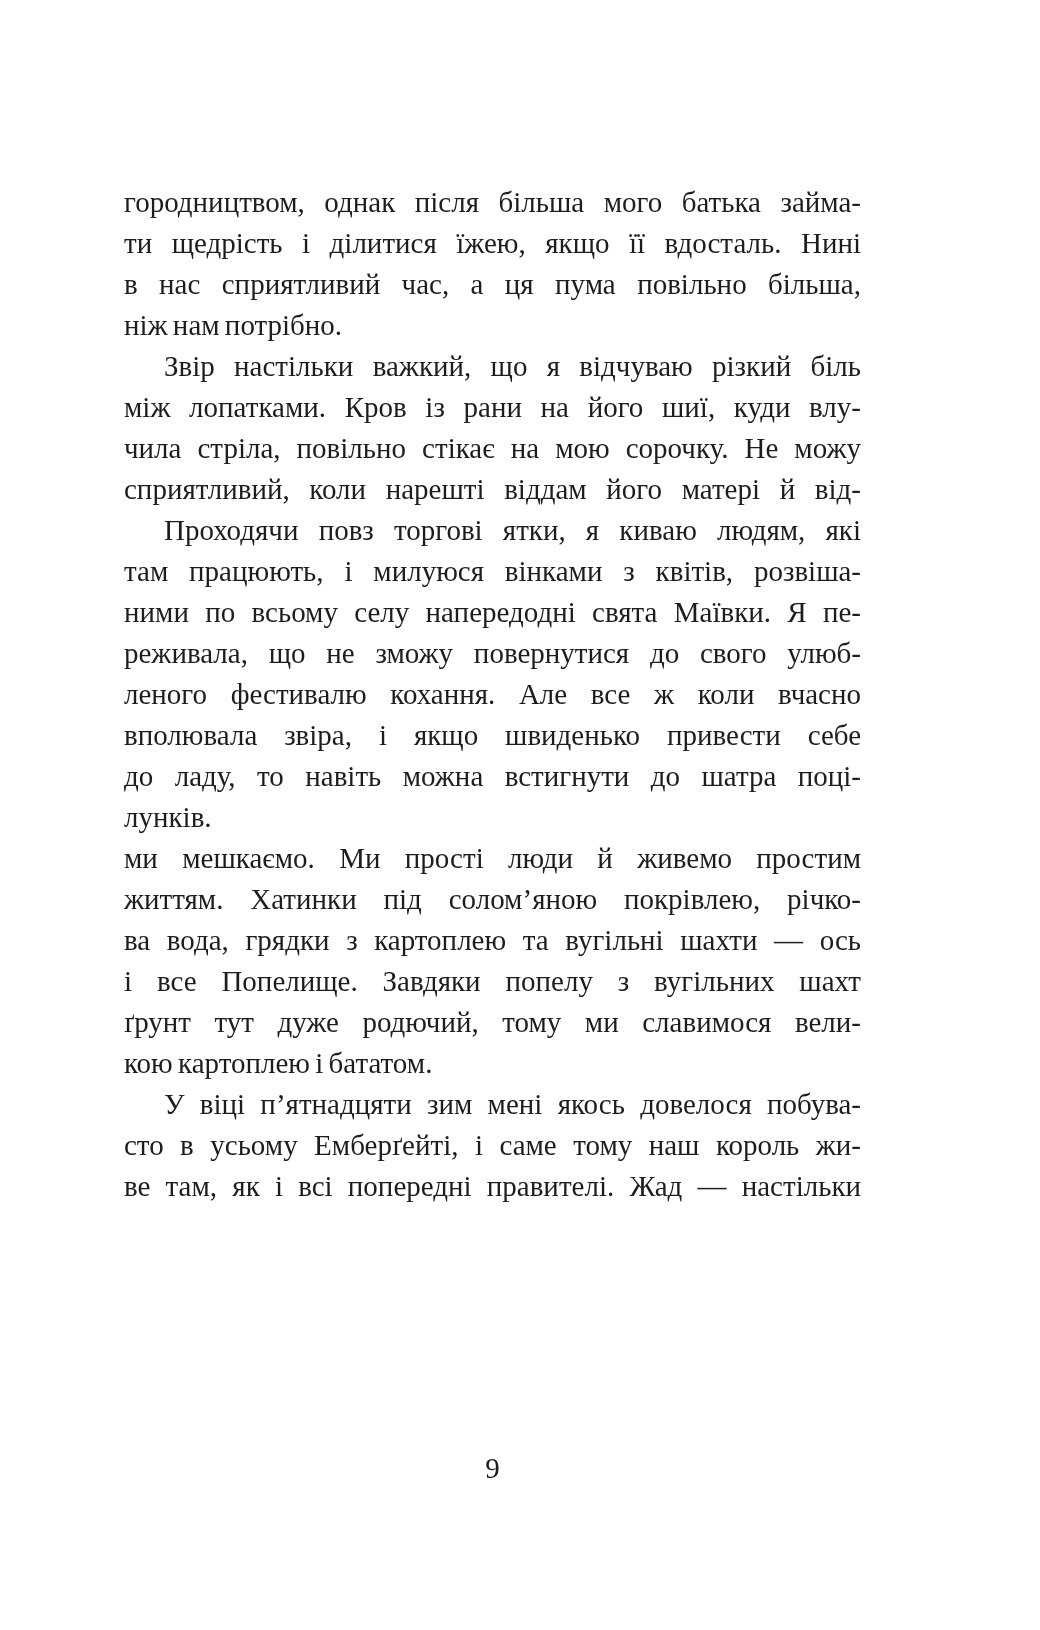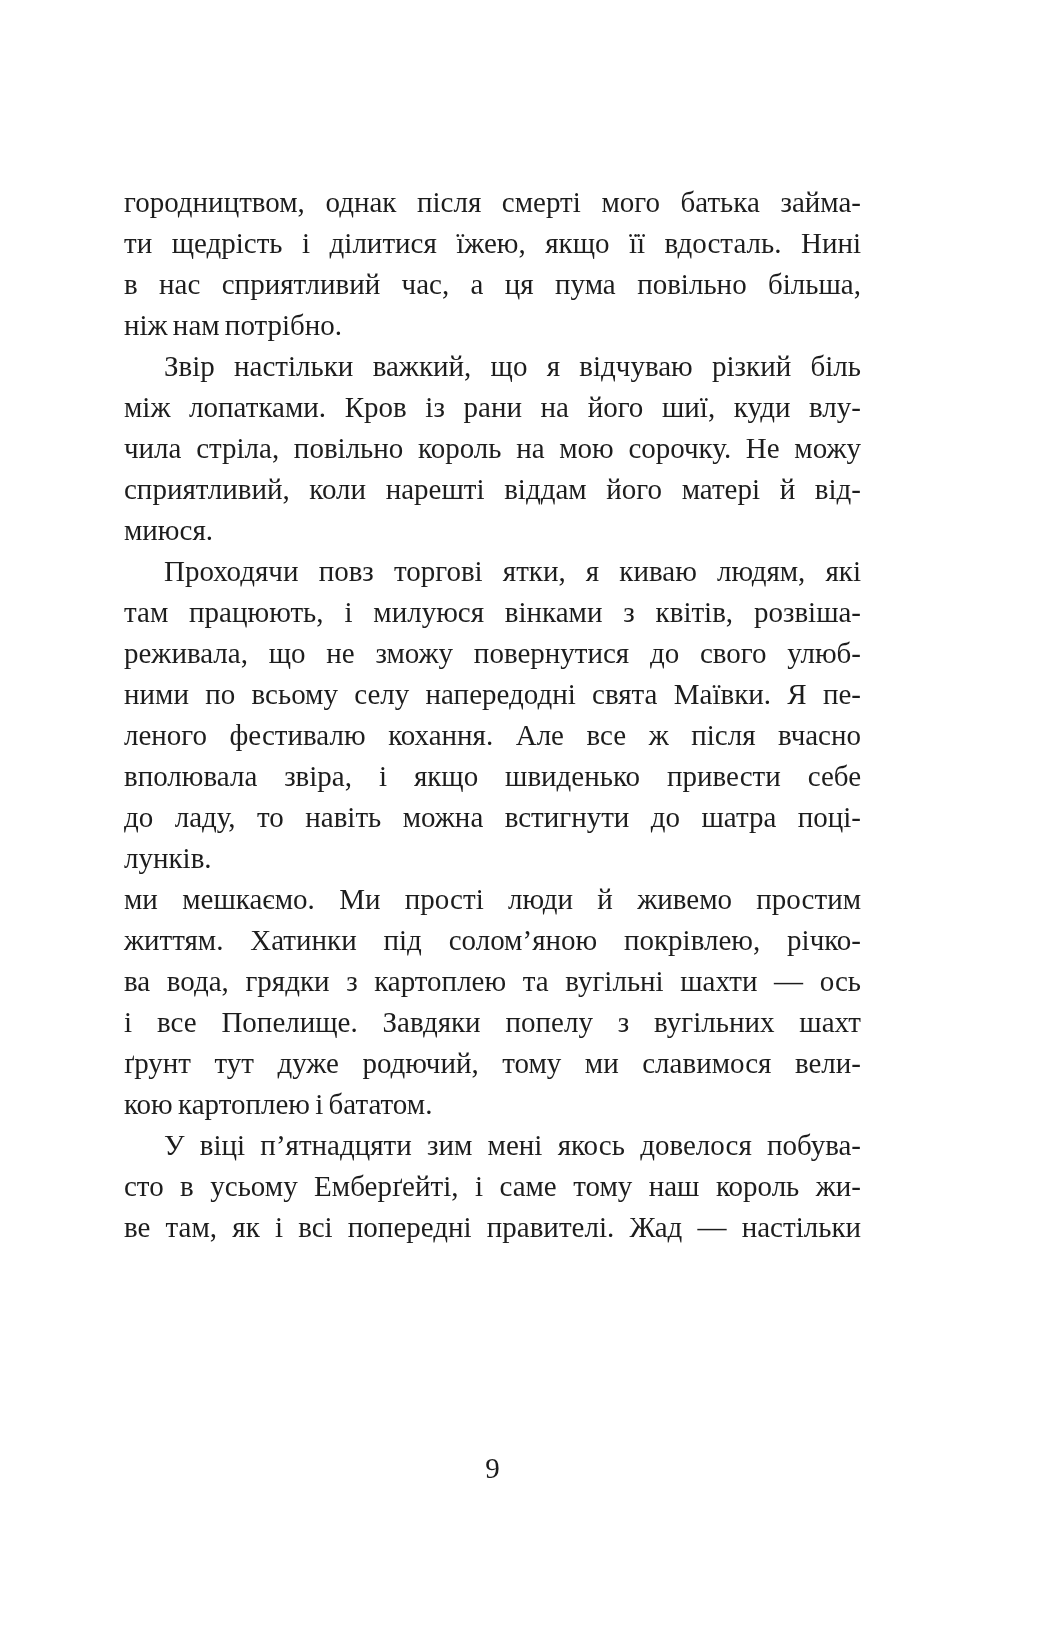--- a/index.html
+++ b/index.html
@@ -49,38 +49,37 @@
     font-size: 29px;
     line-height: 41px;
   }
 </style>
 </head>
 <body>
 
 <main class="page">
   <section class="text-block" id="text-block">
       <div class="paragraph">
-        <div class="line">городництвом, однак після смерті мого батька займа-</div>
+        <div class="line">городництвом, однак після більша мого батька займа-</div>
         <div class="line">ти щедрість і ділитися їжею, якщо її вдосталь. Нині</div>
         <div class="line">в нас сприятливий час, а ця пума повільно більша,</div>
         <div class="line last-left">ніж нам потрібно.</div>
       </div>
       <div class="paragraph">
         <div class="line first-indent">Звір настільки важкий, що я відчуваю різкий біль</div>
         <div class="line">між лопатками. Кров із рани на його шиї, куди влу-</div>
-        <div class="line">чила стріла, повільно король на мою сорочку. Не можу</div>
+        <div class="line">чила стріла, повільно стікає на мою сорочку. Не можу</div>
         <div class="line">сприятливий, коли нарешті віддам його матері й від-</div>
-        <div class="line last-left">миюся.</div>
       </div>
       <div class="paragraph">
         <div class="line first-indent">Проходячи повз торгові ятки, я киваю людям, які</div>
         <div class="line">там працюють, і милуюся вінками з квітів, розвіша-</div>
+        <div class="line">ними по всьому селу напередодні свята Маївки. Я пе-</div>
         <div class="line">реживала, що не зможу повернутися до свого улюб-</div>
-        <div class="line">ними по всьому селу напередодні свята Маївки. Я пе-</div>
-        <div class="line">леного фестивалю кохання. Але все ж після вчасно</div>
+        <div class="line">леного фестивалю кохання. Але все ж коли вчасно</div>
         <div class="line">вполювала звіра, і якщо швиденько привести себе</div>
         <div class="line">до ладу, то навіть можна встигнути до шатра поці-</div>
         <div class="line last-left">лунків.</div>
       </div>
       <div class="paragraph">
         <div class="line">ми мешкаємо. Ми прості люди й живемо простим</div>
         <div class="line">життям. Хатинки під солом’яною покрівлею, річко-</div>
         <div class="line">ва вода, грядки з картоплею та вугільні шахти — ось</div>
         <div class="line">і все Попелище. Завдяки попелу з вугільних шахт</div>
         <div class="line">ґрунт тут дуже родючий, тому ми славимося вели-</div>

